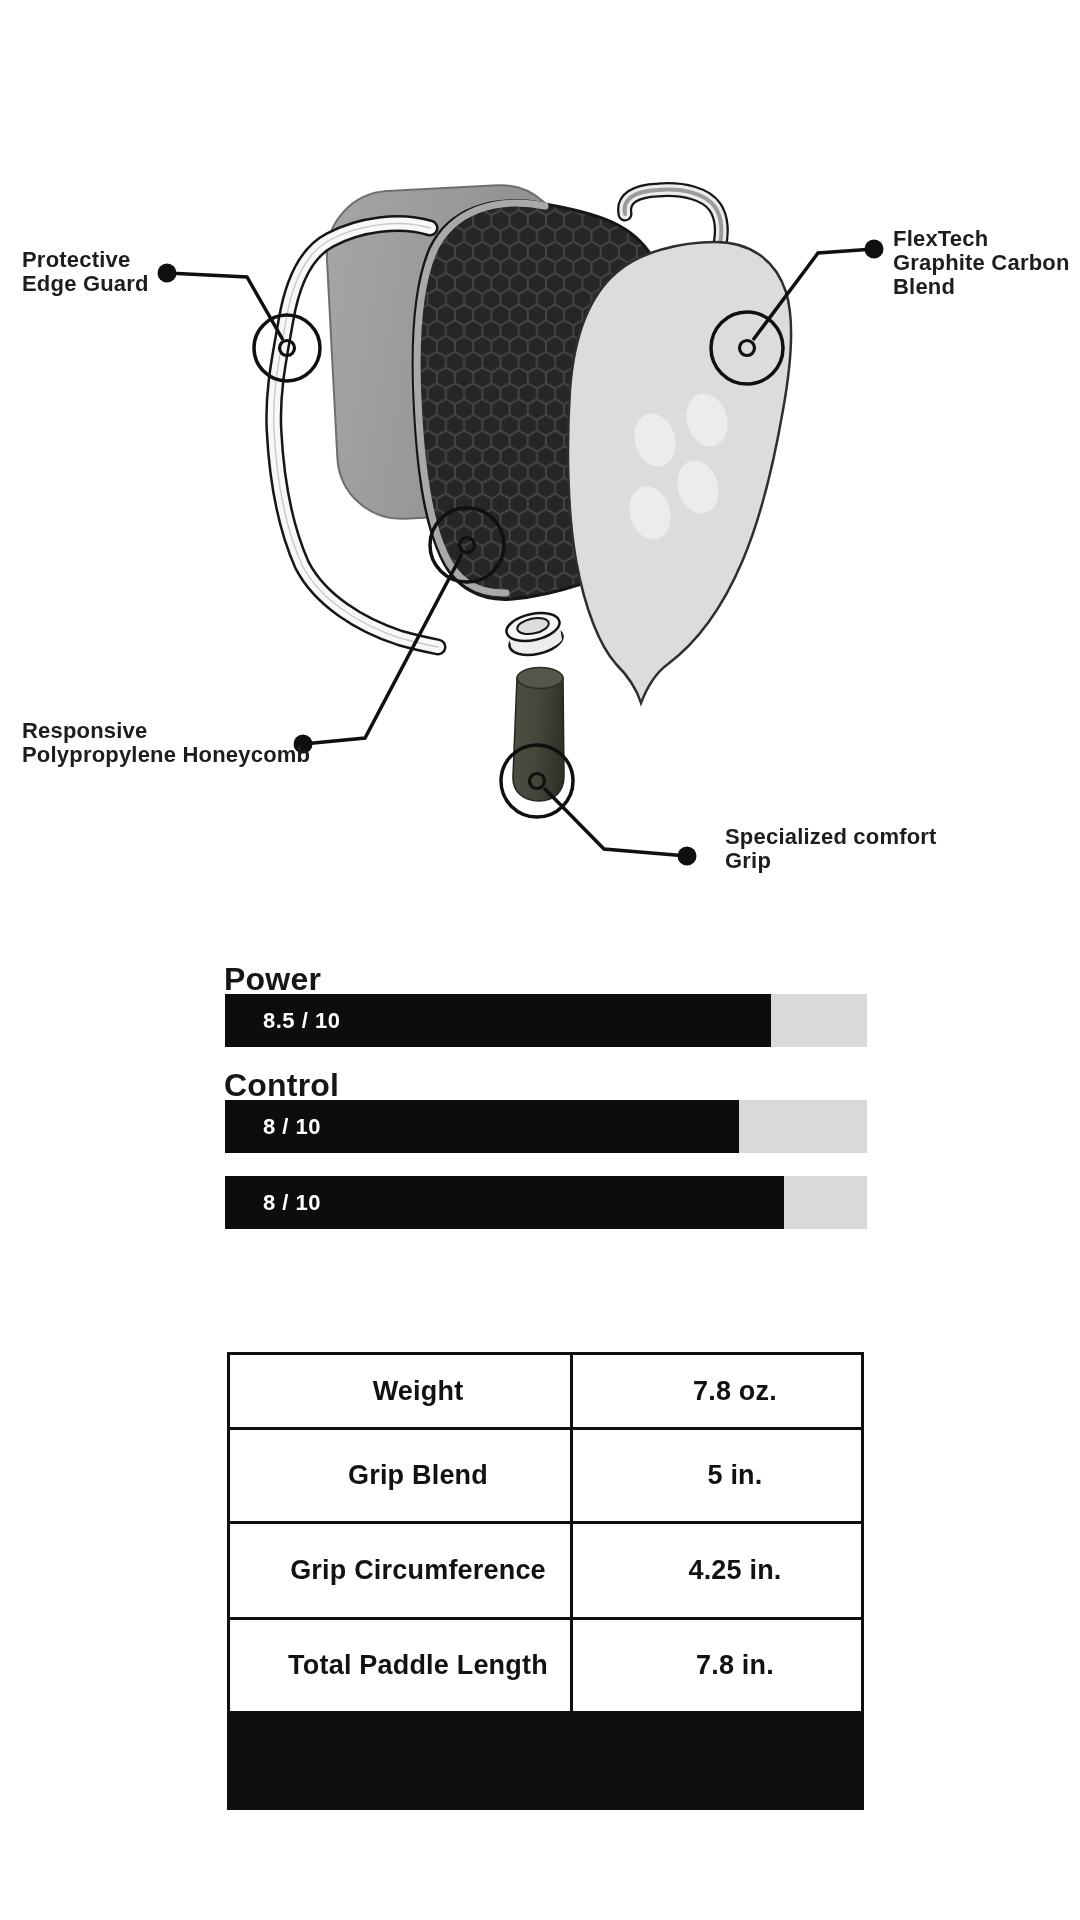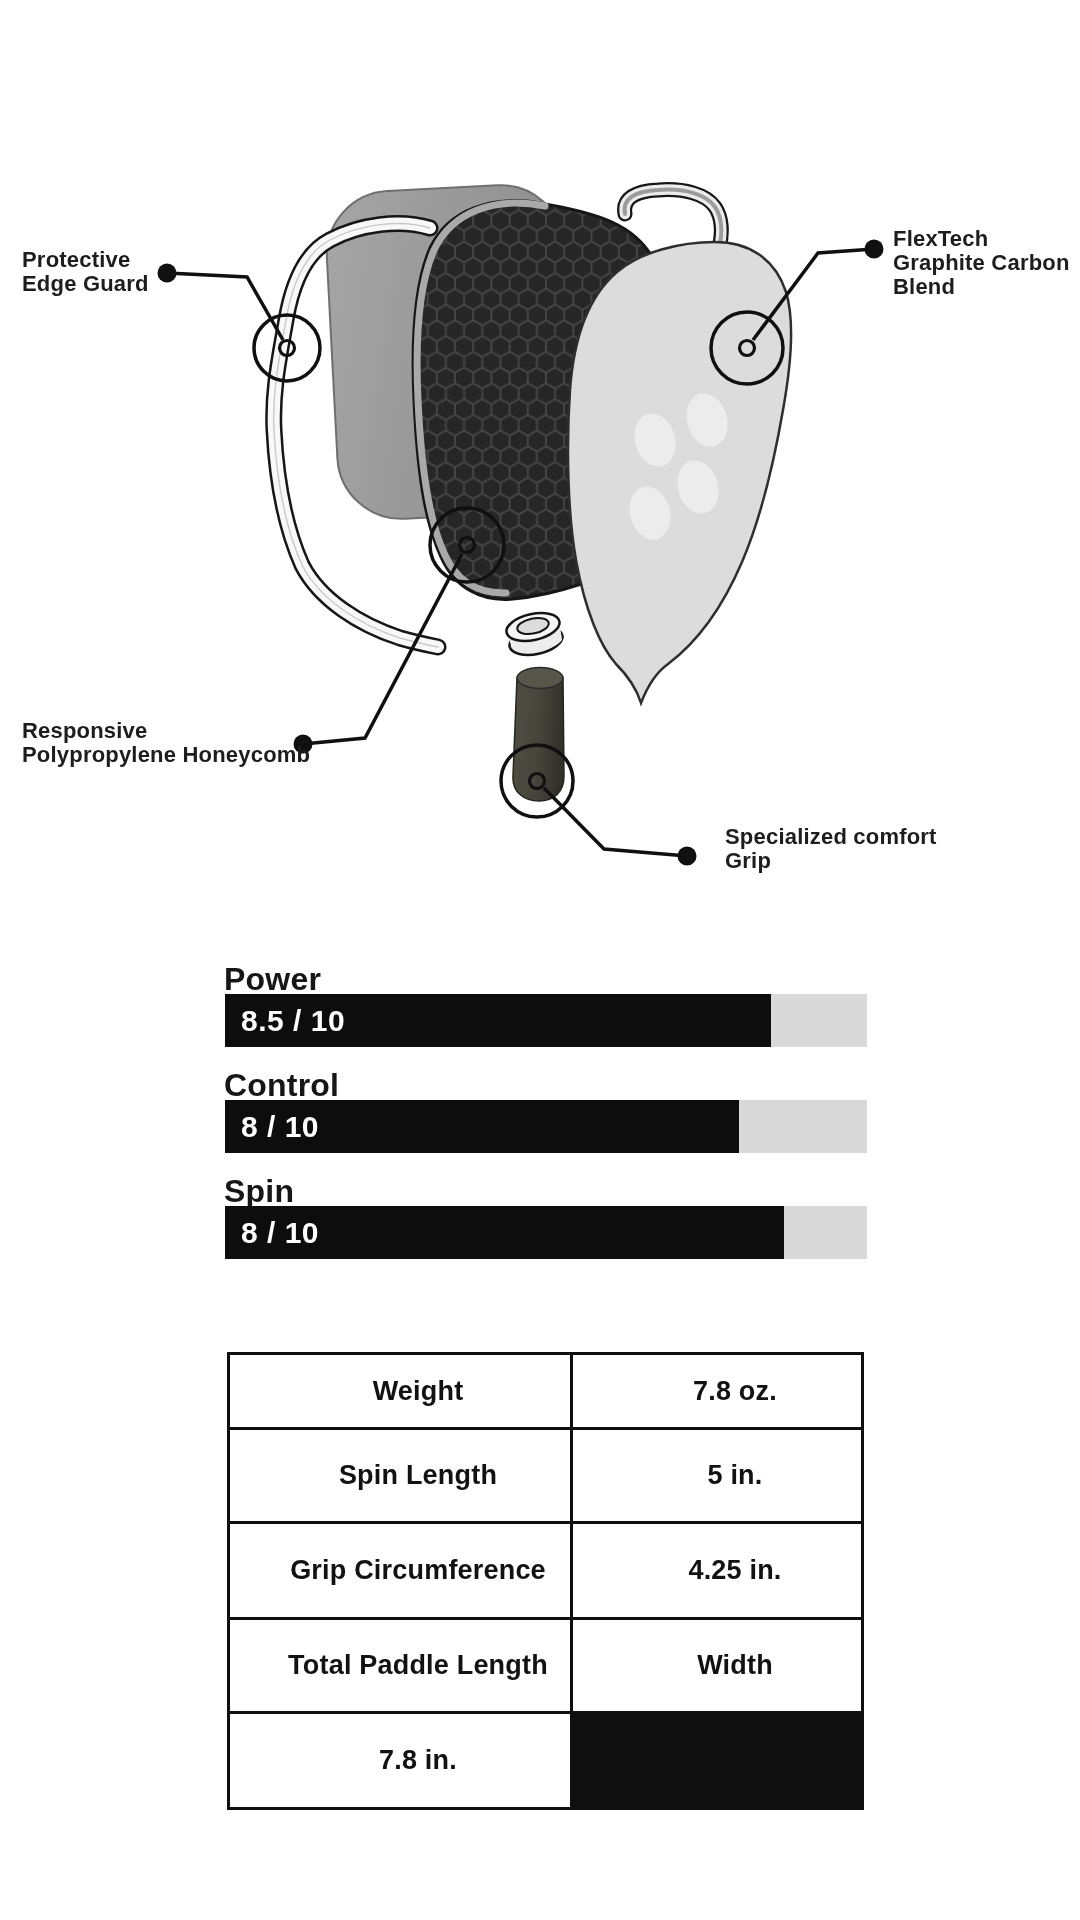--- a/index.html
+++ b/index.html
@@ -14,21 +14,21 @@
     position:absolute;font-size:22px;font-weight:700;color:#1d1d1d;
     line-height:24px;letter-spacing:0.2px;white-space:nowrap;
   }
   .rating{position:absolute;left:224px;width:643px;}
   .rating .rlabel{
     font-size:32px;font-weight:700;color:#161616;height:30px;line-height:30px;
     letter-spacing:0.2px;
   }
   .rating .track{position:relative;margin-left:1px;height:53px;width:642px;background:#d9d9d9;}
   .rating .fill{position:absolute;left:0;top:0;bottom:0;background:#0d0d0d;display:flex;align-items:center;}
-  .rating .val{color:#ffffff;font-size:30px;font-weight:700;padding-left:16px;white-space:nowrap;letter-spacing:0.5px;}
+  .rating .val{color:#ffffff;font-size:22px;font-weight:700;padding-left:38px;white-space:nowrap;letter-spacing:0.5px;}
   .spec-table{
     position:absolute;left:227px;top:1352px;width:637px;height:458px;
     box-sizing:border-box;border:3px solid #0f0f0f;background:#0f0f0f;
     display:grid;grid-template-columns:340px 288px;
     grid-template-rows:72px 91px 93px 91px 93px;gap:3px;
   }
   .spec-table .cell{
     background:#ffffff;display:flex;align-items:center;justify-content:center;
     font-size:27px;font-weight:700;color:#121212;letter-spacing:0.2px;padding-left:36px;
   }
@@ -164,33 +164,31 @@
   </div>
   <div class="rating" style="top:1070px;">
     <div class="rlabel">Control</div>
     <div class="track">
       <div class="fill" style="width: 80%;">
         <span class="val">8 / 10</span>
       </div>
     </div>
   </div>
   <div class="rating" style="top:1176px;">
-    <div class="rlabel">Spin</div>
     <div class="track">
       <div class="fill" style="width: 87%;">
         <span class="val">8 / 10</span>
       </div>
     </div>
   </div>
 
   <div class="spec-table">
     <div class="cell">Weight</div>
     <div class="cell">7.8 oz.</div>
-    <div class="cell">Spin Length</div>
+    <div class="cell">Grip Blend</div>
     <div class="cell">5 in.</div>
     <div class="cell">Grip Circumference</div>
     <div class="cell">4.25 in.</div>
     <div class="cell">Total Paddle Length</div>
-    <div class="cell">Width</div>
     <div class="cell">7.8 in.</div>
   </div>
 
 </div>
 
 </body></html>

